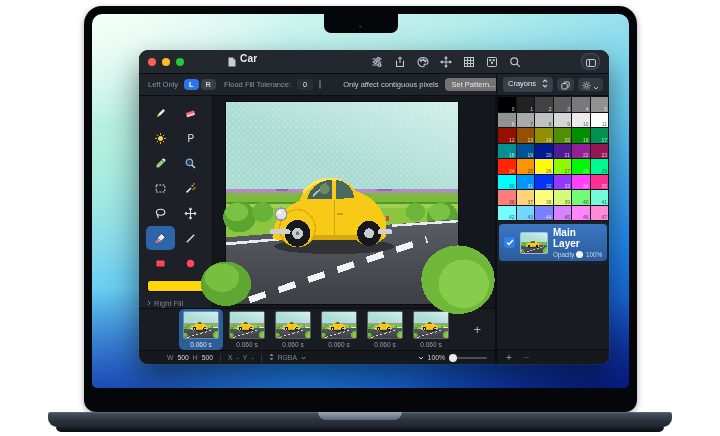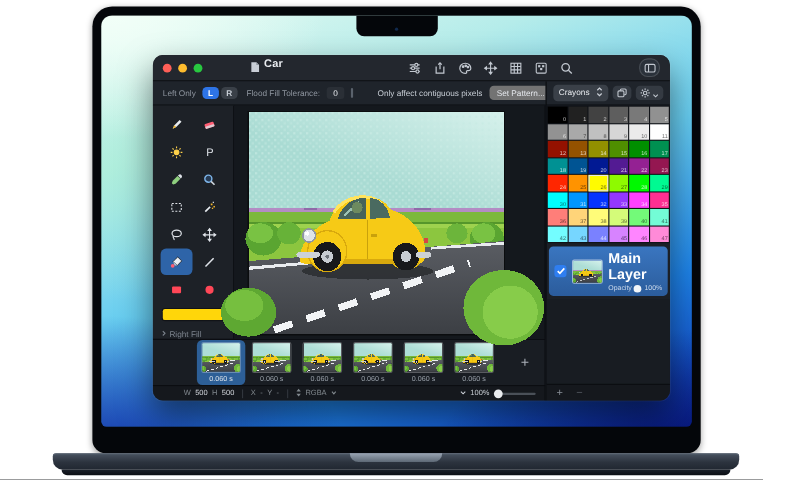--- a/index.html
+++ b/index.html
@@ -92,21 +92,21 @@
   .swatch{height:14.5px;position:relative;}
   .swatch.selected{outline:1.5px solid #e4e6e9;outline-offset:-1.5px;z-index:2;}
   .swatch .idx{position:absolute;right:1px;bottom:0;font-size:5px;line-height:1;}
   .layers{padding:3px 2px;}
   .layer-row{display:flex;align-items:center;gap:5px;background:linear-gradient(#3a76c0,#2b5c9c);
              border-radius:4px;padding:3px 5px;}
   .lcheck{width:11px;height:11px;border-radius:3px;background:#2f7ef0;display:flex;align-items:center;justify-content:center;flex:0 0 auto;}
   .lthumb{width:26px;height:20px;border-radius:2px;overflow:hidden;border:1px solid rgba(255,255,255,.55);flex:0 0 auto;}
   .lthumb svg{display:block;width:100%;height:100%;}
   .lmeta{display:flex;flex-direction:column;gap:2px;min-width:0;}
-  .lname{font-size:13px;font-weight:700;color:#ffffff;}
+  .lname{font-size:10px;font-weight:700;color:#ffffff;}
   .lop{display:flex;align-items:center;gap:3px;font-size:6.3px;color:#ccdaed;}
   .oslider{width:30px;height:2px;background:#ffffff;border-radius:1px;position:relative;}
   .oknob{position:absolute;right:0;top:-2.5px;width:7px;height:7px;border-radius:50%;background:#f2f5f9;}
   .rp-spacer{flex:1;background:#181c22;}
   .rp-bottom{height:14px;border-top:1px solid #0b0d11;display:flex;align-items:center;gap:12px;padding:0 9px;
              background:#15181d;font-size:10px;color:#8a9099;}
   .rp-bottom .dim{color:#555b63;}
   svg{overflow:visible;}
 </style>
 </head>

